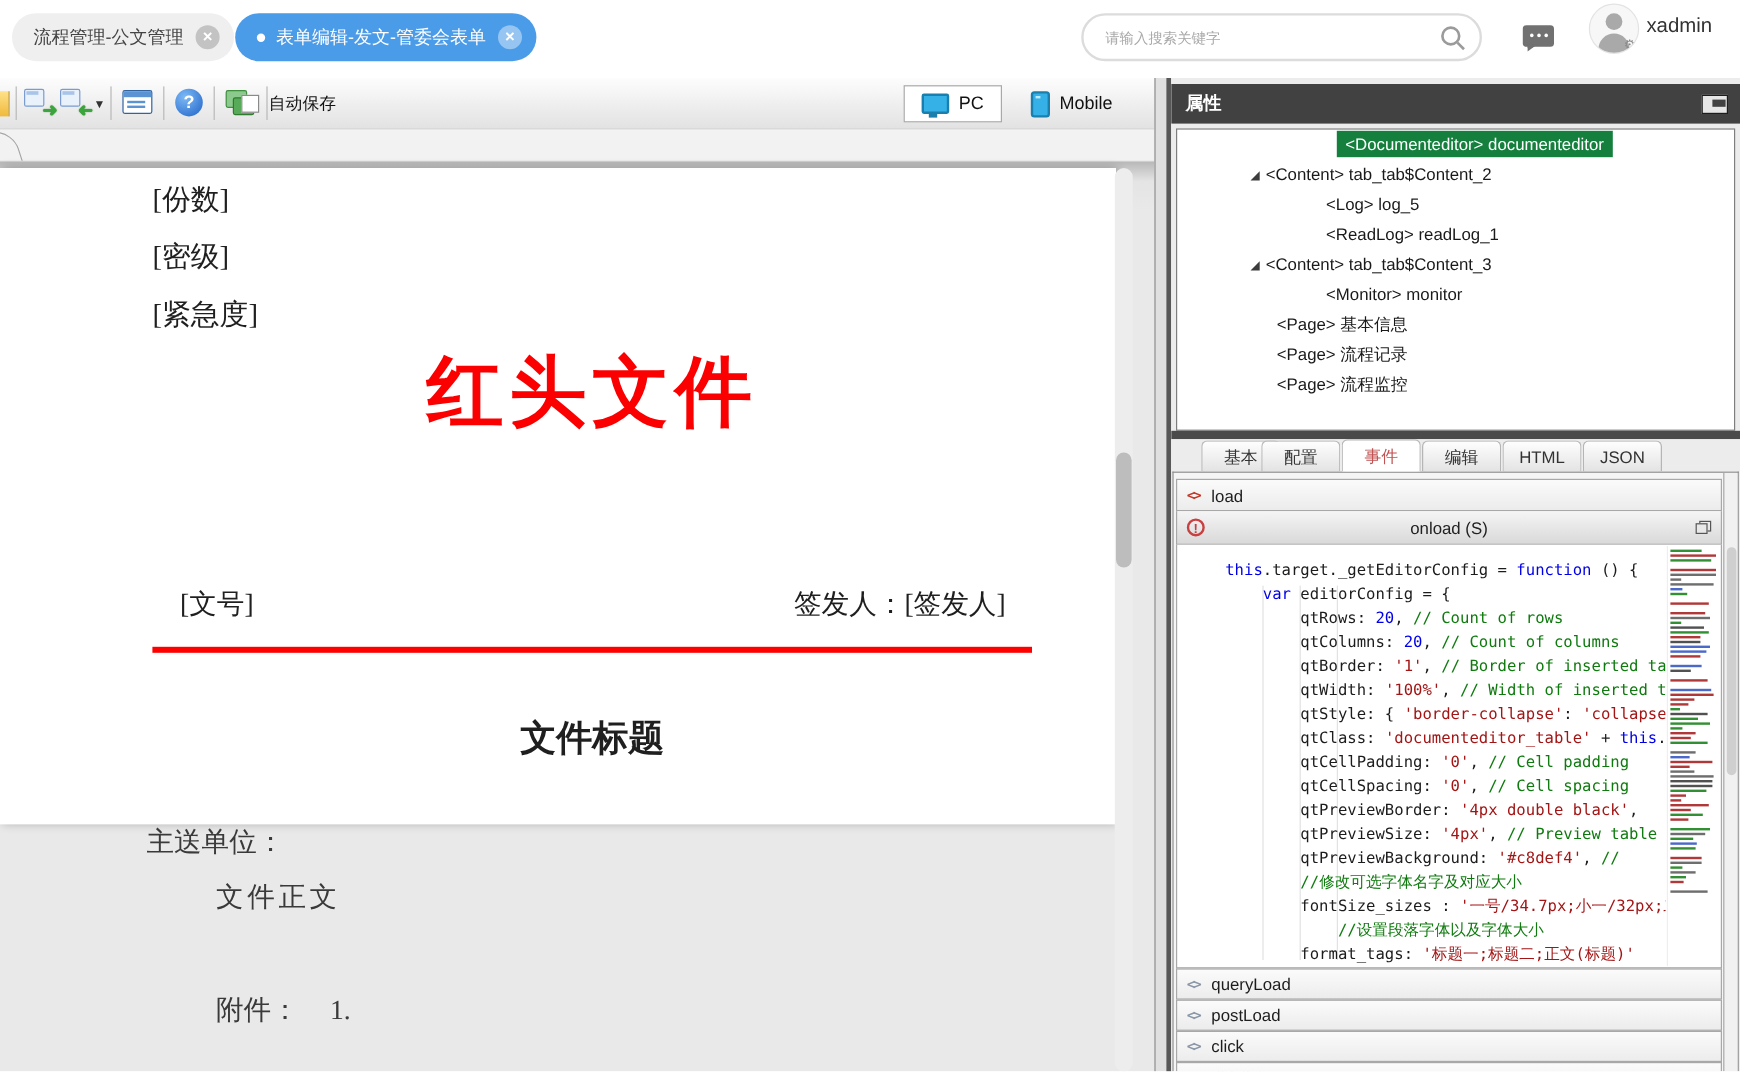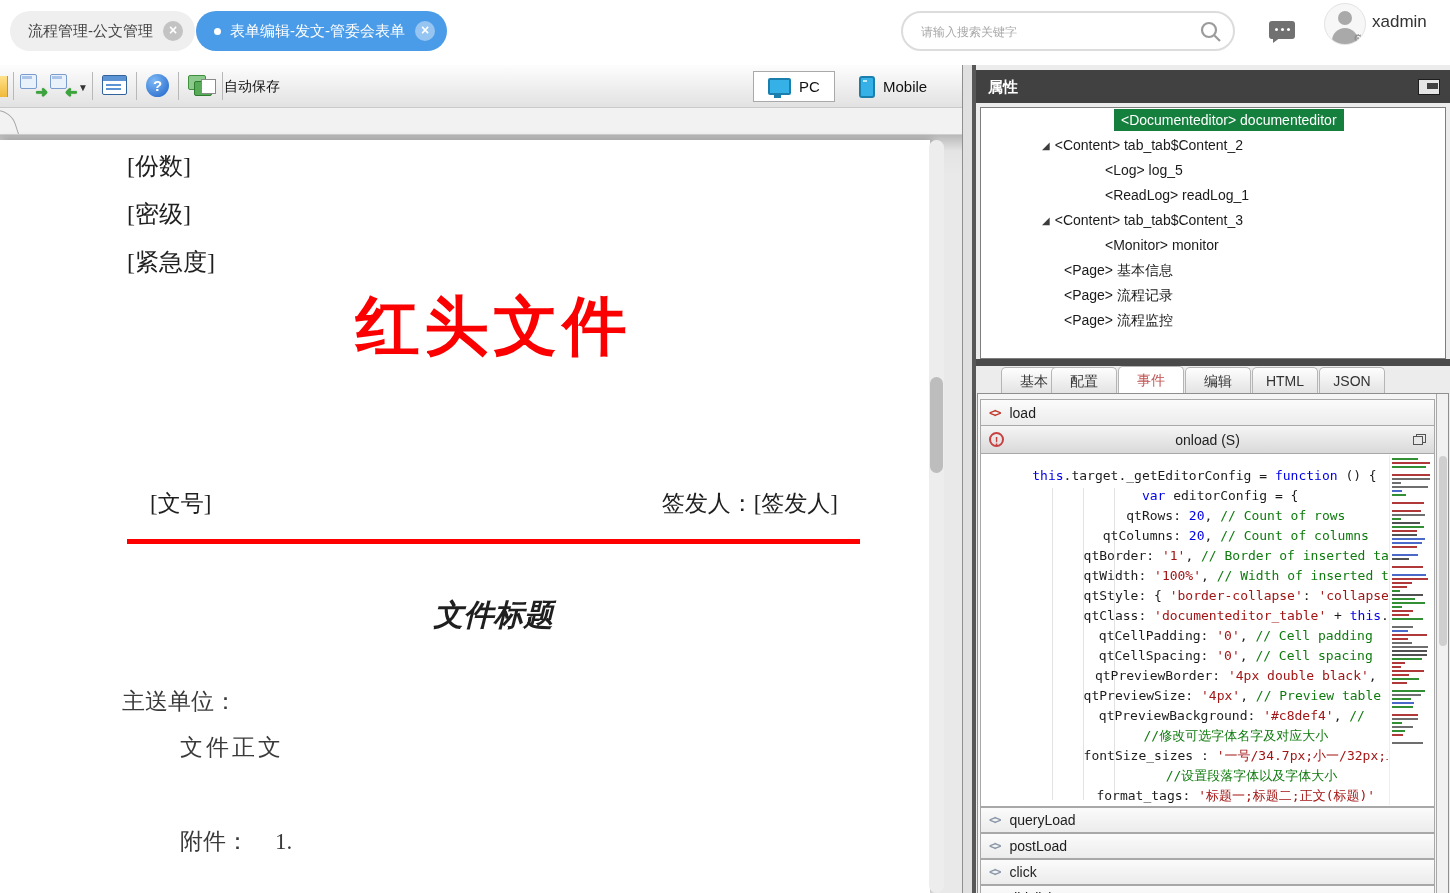--- a/index.html
+++ b/index.html
@@ -52,32 +52,32 @@
   .devbtn.active{background:#fff;border:1px solid #a9a9a9;}
   .monic{width:19px;height:13px;background:#35b1e8;border:2px solid #1b7fae;border-radius:2px;position:relative;margin-right:8px;}
   .monic:after{content:"";position:absolute;left:4px;bottom:-5px;width:7px;height:3px;background:#1b7fae;}
   .phic{width:12px;height:18px;background:#35b1e8;border:2px solid #1b7fae;border-radius:3px;position:relative;margin-right:8px;}
   .phic:after{content:"";position:absolute;left:2px;top:2px;width:4px;height:2px;background:#bfeafc;}
 
   
   .strip{position:absolute;left:0;top:108px;width:962px;height:27px;background:#f2f2f2;border-bottom:1px solid #cfcfcf;box-sizing:border-box;overflow:hidden;}
   .tabcurve{position:absolute;left:-14px;top:2px;width:30px;height:40px;border:1.5px solid #a5a5a5;border-radius:0 14px 0 0;transform:skewX(18deg);background:transparent;}
   .workspace{position:absolute;left:0;top:135px;width:962px;height:758px;background:linear-gradient(#b9b9b9 0,#e4e4e4 16px,#e9e9e9 40px);}
-  .page{position:absolute;left:0;top:5px;width:930px;height:753px;background:#fff;box-shadow:2px 0 8px rgba(0,0,0,.28);}
+  .page{position:absolute;left:0;top:5px;width:930px;height:547px;background:#fff;box-shadow:2px 0 8px rgba(0,0,0,.28);}
   .pgsb{position:absolute;left:929px;top:5px;width:15px;height:753px;background:#ededed;border-radius:8px;}
   .pgsb .thumb{position:absolute;left:1px;top:237px;width:13px;height:96px;border-radius:7px;background:#bdbdbd;cursor:pointer;}
 
   
   .doc{position:absolute;left:0;top:0;width:930px;height:753px;font-family:"Liberation Serif","DejaVu Serif",serif;color:#1f1f1f;}
   .d-line{position:absolute;left:127px;font-size:24px;}
   .d-red-title{position:absolute;left:127px;width:733px;text-align:center;top:146px;font-size:64px;line-height:82px;font-weight:bold;color:#fa0000;letter-spacing:5px;}
   .d-number{position:absolute;left:150px;top:348px;font-size:23px;}
   .d-issuer{position:absolute;right:92px;top:348px;font-size:23px;}
   .d-redline{position:absolute;left:127px;top:399px;width:733px;height:5px;background:#fe0000;}
-  .d-title{position:absolute;left:127px;width:733px;top:455px;text-align:center;font-size:30px;font-weight:bold;font-style:italic;}
+  .d-title{position:absolute;left:127px;width:733px;top:455px;text-align:center;font-size:30px;font-weight:bold;}
   .d-mainto{position:absolute;left:122px;top:546px;font-size:23px;color:#3a3a3a;}
   .d-body{position:absolute;left:180px;top:592px;font-size:23px;color:#3a3a3a;letter-spacing:3px;}
   .d-attach{position:absolute;left:180px;top:686px;font-size:23px;color:#3a3a3a;}
   .d-attach .n1{margin-left:26px;}
 
   
   .vdiv{position:absolute;left:962px;top:65px;width:14px;height:828px;background:#e0e0e0;border-left:1px solid #8f8f8f;border-right:4px solid #585858;box-sizing:border-box;}
 
   
   .panel{position:absolute;left:976px;top:65px;width:474px;height:828px;background:#ececec;overflow:hidden;}
@@ -103,21 +103,21 @@
   .ev-ic.red{color:#c0392b;}
   .ev-ic.gray{color:#8a97a8;}
   .onloadbar{position:absolute;left:2px;right:13px;top:32px;height:28px;background:linear-gradient(#f5f5f5,#d9d9d9);border:1px solid #a8a8a8;border-top:none;box-sizing:border-box;}
   .onloadbar .title{position:absolute;left:0;right:0;text-align:center;line-height:28px;font-size:14px;color:#222;}
   .erric{position:absolute;left:8px;top:6px;width:15px;height:15px;border:2px solid #c94040;border-radius:50%;color:#c94040;font-size:11px;font-weight:bold;text-align:center;line-height:15px;box-sizing:border-box;}
   .restoreic{position:absolute;right:8px;top:8px;width:13px;height:11px;cursor:pointer;}
   .restoreic:before{content:"";position:absolute;right:0;top:0;width:8px;height:7px;border:1px solid #555;}
   .restoreic:after{content:"";position:absolute;left:0;bottom:0;width:8px;height:7px;border:1px solid #555;background:#e8e8e8;}
   .codearea{position:absolute;left:2px;right:13px;top:60px;height:353px;background:#fff;border:1px solid #a8a8a8;border-top:none;box-sizing:border-box;overflow:hidden;cursor:text;}
   .codepre{position:absolute;left:0;top:0;right:46px;bottom:0;padding:12px 0 0 40px;margin:0;font-family:"DejaVu Sans Mono",monospace;font-size:13px;line-height:20px;white-space:pre;overflow:hidden;}
-  .cl{height:20px;text-align:center;}
+  .cl{height:20px;}
   .tk-k{color:#0000e8;}
   .tk-n{color:#0000e8;}
   .tk-s{color:#a31515;}
   .tk-c{color:#0f7b0f;}
   .tk-d{color:#1c1c1c;}
   .guide{position:absolute;width:1px;background:#e2e2e2;top:34px;bottom:6px;z-index:0;}
   .minimap{position:absolute;right:1px;top:1px;width:44px;bottom:1px;background:#fff;border-left:1px solid #eee;padding:3px 2px;box-sizing:border-box;overflow:hidden;}
   .mmbar{height:2px;margin-bottom:2px;opacity:.85;}
   .pgutter{position:absolute;right:0;top:0;bottom:0;width:12px;background:#f1f1f1;border-left:1px solid #a8a8a8;box-sizing:border-box;}
   .pgutter .thumb{position:absolute;left:2px;top:62px;width:8px;height:190px;background:#cfcfcf;border-radius:4px;cursor:pointer;}

